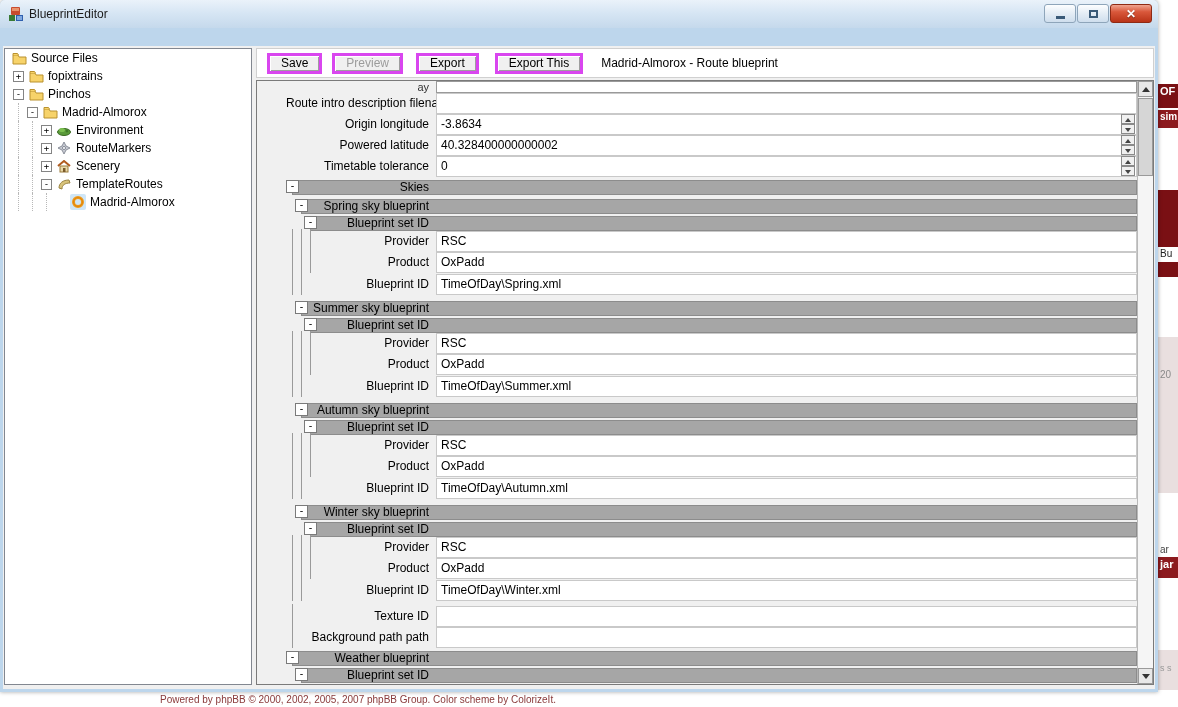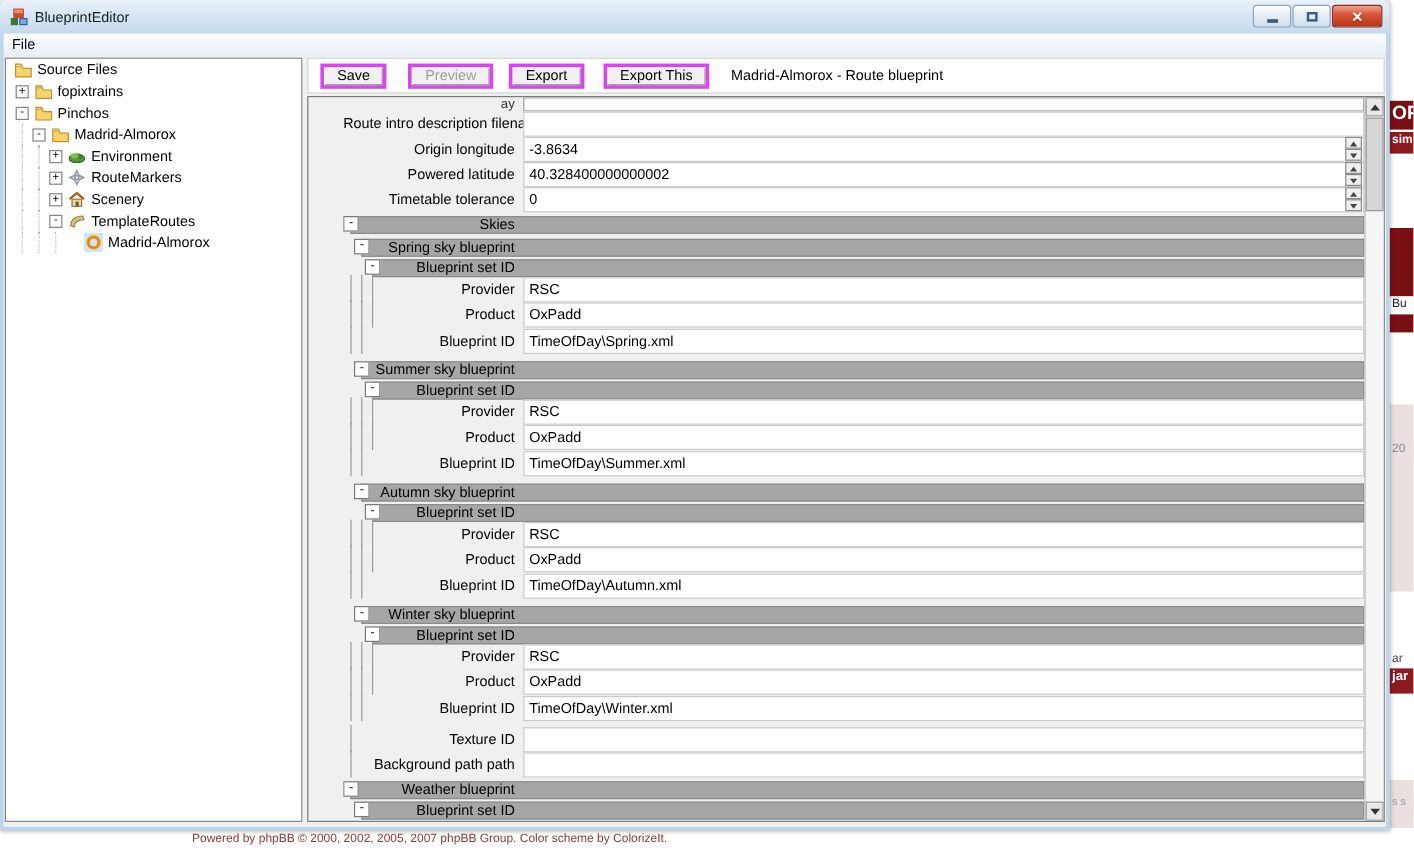--- a/index.html
+++ b/index.html
@@ -103,21 +103,21 @@
   #sb-dn { bottom:0; } #sb-dn i { top:5px; border-top:5px solid #333; }
   #sb-thumb { position:absolute; left:0; top:17px; width:15px; height:78px;
               background:#d6d6d6; border:1px solid #9a9a9a; }
 </style>
 </head>
 <body>
 
 <div id="stage">
 
   <div id="bg-page">
-      <div class="bg-frag" style="top: 84px; height: 24px; background: rgb(122, 16, 20); color: rgb(255, 255, 255); font-size: 16px; font-weight: bold;">OF</div>
+      <div class="bg-frag" style="top: 84px; height: 24px; background: rgb(122, 16, 20); color: rgb(255, 255, 255); font-size: 11px; font-weight: bold;">OF</div>
       <div class="bg-frag" style="top: 110px; height: 18px; background: rgb(140, 26, 30); color: rgb(255, 255, 255); font-size: 10px; font-weight: bold;">sim</div>
       <div class="bg-frag" style="top: 190px; height: 57px; background: rgb(122, 16, 20);"></div>
       <div class="bg-frag" style="top: 247px; height: 13px; background: rgb(255, 255, 255); color: rgb(34, 34, 34); font-size: 10px;">Bu</div>
       <div class="bg-frag" style="top: 262px; height: 15px; background: rgb(122, 16, 20);"></div>
       <div class="bg-frag" style="top: 337px; height: 156px; background: rgb(233, 223, 223);"></div>
       <div class="bg-frag" style="top: 368px; height: 14px; background: rgb(233, 223, 223); color: rgb(138, 138, 138); font-size: 10px;">20</div>
       <div class="bg-frag" style="top: 543px; height: 12px; background: rgb(255, 255, 255); color: rgb(68, 68, 68); font-size: 10px;">ar</div>
       <div class="bg-frag" style="top: 557px; height: 21px; background: rgb(140, 26, 30); color: rgb(255, 255, 255); font-size: 11px; font-weight: bold;">jar</div>
       <div class="bg-frag" style="top: 650px; height: 40px; background: rgb(233, 223, 223);"></div>
       <div class="bg-frag" style="top: 662px; height: 12px; background: rgb(233, 223, 223); color: rgb(153, 153, 153); font-size: 9px;">s s</div>
@@ -139,23 +139,20 @@
         <div class="wc wc-min">
             <i></i>
           </div>
         <div class="wc wc-max">
             <i></i>
           </div>
         <div class="wc wc-close">✕</div>
       </div>
     </div>
 
-    <div id="menubar">
-      <span class="menu-item">File</span>
-    </div>
 
     <div id="client">
 
       <div id="tree-panel">
           <div class="trow" style="padding-left: 6px;">
             <span class="ticon">
               <svg width="15" height="13" viewBox="0 0 15 13">
                 <path d="M1 3 h5 l1 2 h7 v7 h-13 z" fill="#f7d36a" stroke="#b9912e"></path>
                 <path d="M1 3 v-1.5 h4.5 l1 1.5" fill="#f7d36a" stroke="#b9912e"></path>
               </svg>
@@ -253,21 +250,21 @@
                 <circle cx="7" cy="7" r="4.5" fill="none" stroke="#c06a00" stroke-width="1" opacity=".4"></circle>
               </svg>
             </span>
             <span class="tlabel">Madrid-Almorox</span>
           </div>
         </div>
 
       <div id="right-panel">
         <div id="toolbar">
           <button class="tbtn" style="margin-left:10px;">Save</button>
-          <button class="tbtn disabled" style="margin-left:18px;">Preview</button>
+          <button class="tbtn disabled" style="margin-left:10px;">Preview</button>
           <button class="tbtn" style="margin-left:13px;">Export</button>
           <button class="tbtn" style="margin-left:16px;">Export This</button>
           <span id="document-title">Madrid-Almorox - Route blueprint</span>
         </div>
 
         <div id="grid">
           <div id="rows">
               <div class="grow partial">
                 <div class="glabel">ay</div>
                 <div class="gvalue"></div>

